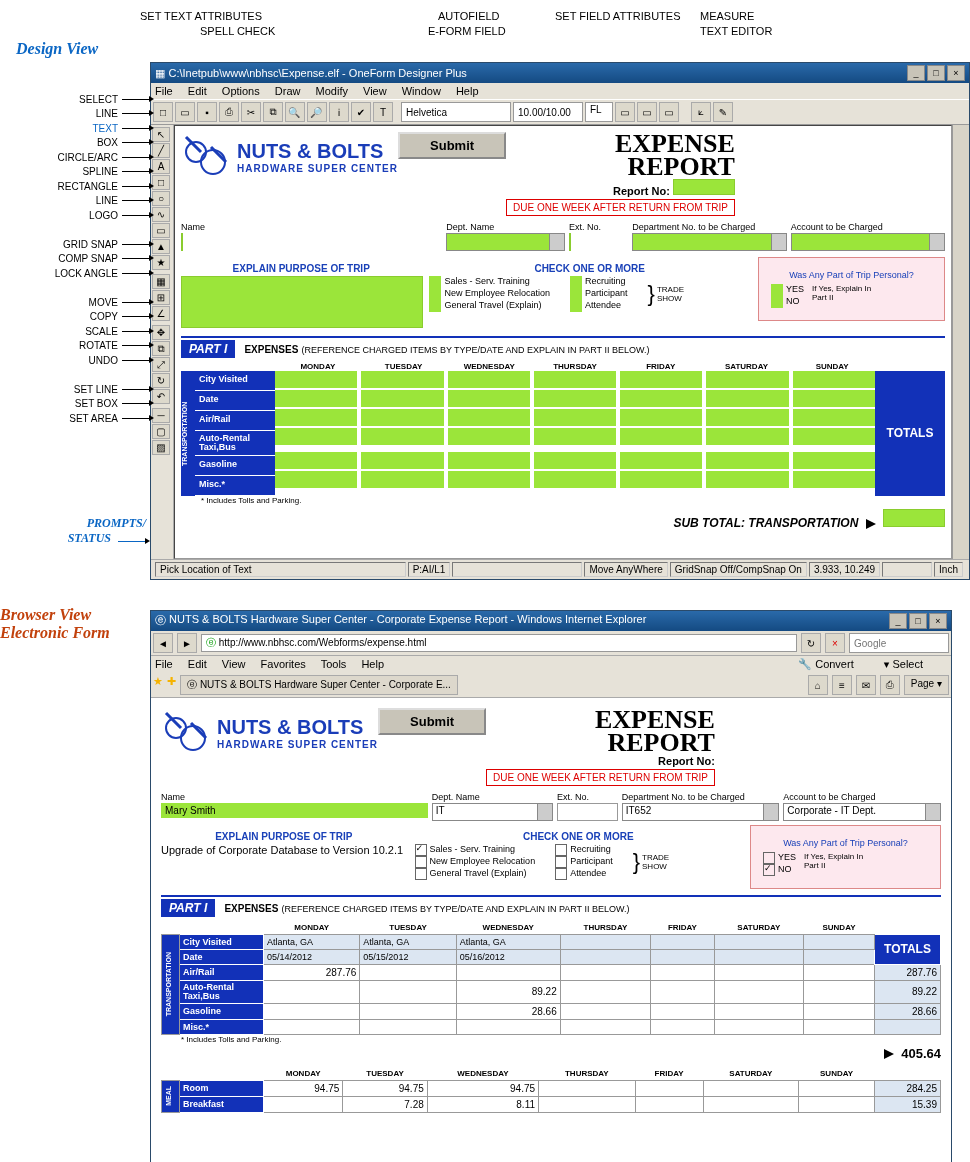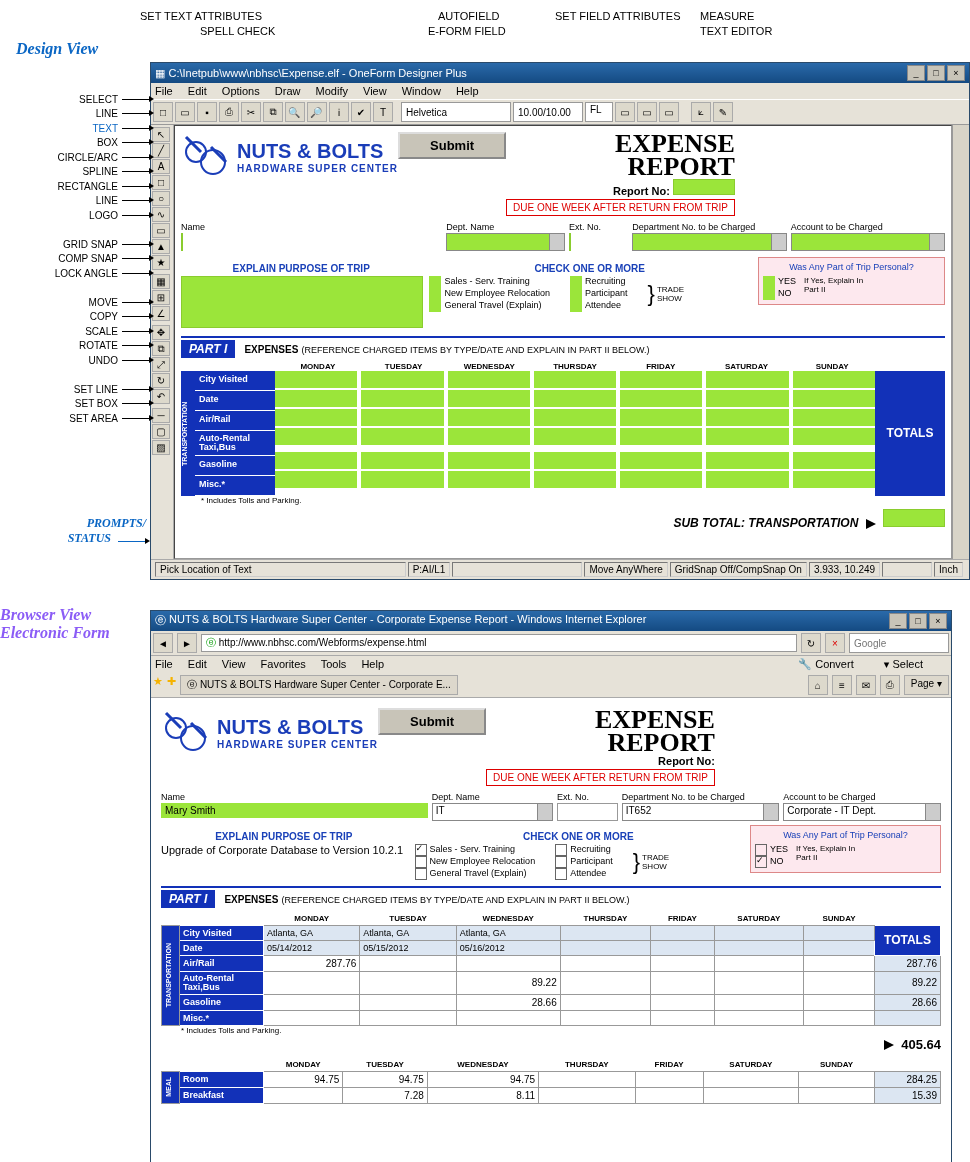--- a/index.html
+++ b/index.html
@@ -45,41 +45,41 @@
   .greenfield{background:#9be53a;border:1px solid #8acc2e;display:inline-block;}
   .row-labels{display:flex;gap:4px;margin-top:6px;font-size:9px;}
   .col{flex:1;}
   .lbl{font-size:9px;margin-bottom:1px;}
   .dd{border:1px solid #888;background:#9be53a;height:16px;display:flex;}
   .dd .arrowbtn{width:14px;background:#ccc;border-left:1px solid #888;}
   .sec-title{color:#1a41b8;font-weight:bold;text-align:center;font-size:10px;margin:6px 0 2px;}
   .checks{display:flex;gap:20px;font-size:9px;}
   .cb{width:12px;height:12px;background:#9be53a;display:inline-block;margin-right:3px;vertical-align:middle;}
   .cb2{width:10px;height:10px;border:1px solid #666;display:inline-block;margin-right:3px;vertical-align:middle;}
-  .personal-box{border:1px solid #d88;background:#fde8ee;padding:4px;font-size:9px;}
+  .personal-box{border:1px solid #d88;background:#fde8ee;padding:12px;font-size:9px;}
   .part-bar{background:#1231b8;color:#fff;font-weight:bold;font-style:italic;padding:2px 8px;display:inline-block;font-size:12px;}
   .exp-note{font-weight:bold;font-size:10px;}
   .exp-sub{font-size:9px;}
   .grid{margin-top:4px;}
   .grid-hdr{display:flex;font-size:8px;font-weight:bold;text-align:center;}
   .grid-hdr div{flex:1;}
   .grid-body{display:flex;}
   .vlabel{width:14px;background:#1231b8;color:#fff;font-size:7px;text-align:center;writing-mode:vertical-rl;transform:rotate(180deg);padding:2px 0;font-weight:bold;}
   .rowlabels{width:80px;}
   .rowlabels div{background:#1231b8;color:#fff;font-size:9px;font-weight:bold;padding:3px 4px;border-bottom:1px solid #fff;height:13px;}
   .cells{flex:1;}
   .cells .r{display:flex;gap:4px;margin-bottom:2px;}
   .cells .r .c{flex:1;height:17px;}
   .cells .r .c.g{background:#9be53a;}
   .totals{width:70px;background:#1231b8;color:#fff;display:flex;align-items:center;justify-content:center;font-weight:bold;font-size:12px;}
   .subtotal{text-align:right;font-weight:bold;font-style:italic;font-size:12px;margin-top:4px;}
   .subtotal .arr{display:inline-block;border-left:10px solid #000;border-top:5px solid transparent;border-bottom:5px solid transparent;vertical-align:middle;margin:0 4px;}
   .foot-note{font-size:8px;}
   
-  .browser-label{font-family:"Times New Roman",serif;font-style:italic;font-weight:bold;color:#8b5cf6;font-size:16px;}
+  .browser-label{font-family:"Times New Roman",serif;font-style:italic;font-weight:bold;color:#c2410c;font-size:16px;}
   .ie-win{border:1px solid #2a4a6a;width:800px;margin-left:150px;background:#e3dfd3;}
   .ie-titlebar{background:linear-gradient(#2a6aaa,#144a82);color:#fff;font-size:11px;padding:2px 4px;display:flex;}
   .ie-toolbar{border-bottom:1px solid #aaa;padding:2px;display:flex;align-items:center;gap:4px;background:#e6e2d8;}
   .addr{flex:1;background:#fff;border:1px solid #999;padding:1px 4px;font-size:10px;}
   .ie-menubar{background:#e6e2d8;padding:2px 4px;font-size:11px;}
   .ie-menubar span{margin-right:12px;}
   .fav-bar{background:#e6e2d8;padding:2px;border-bottom:1px solid #aaa;display:flex;gap:4px;}
   .tab{background:#ddd8cc;border:1px solid #aaa;padding:2px 6px;font-size:10px;}
   .ie-content{background:#fff;padding:10px;height:480px;overflow:hidden;}
   .bluecell{background:#dce6f2;}

